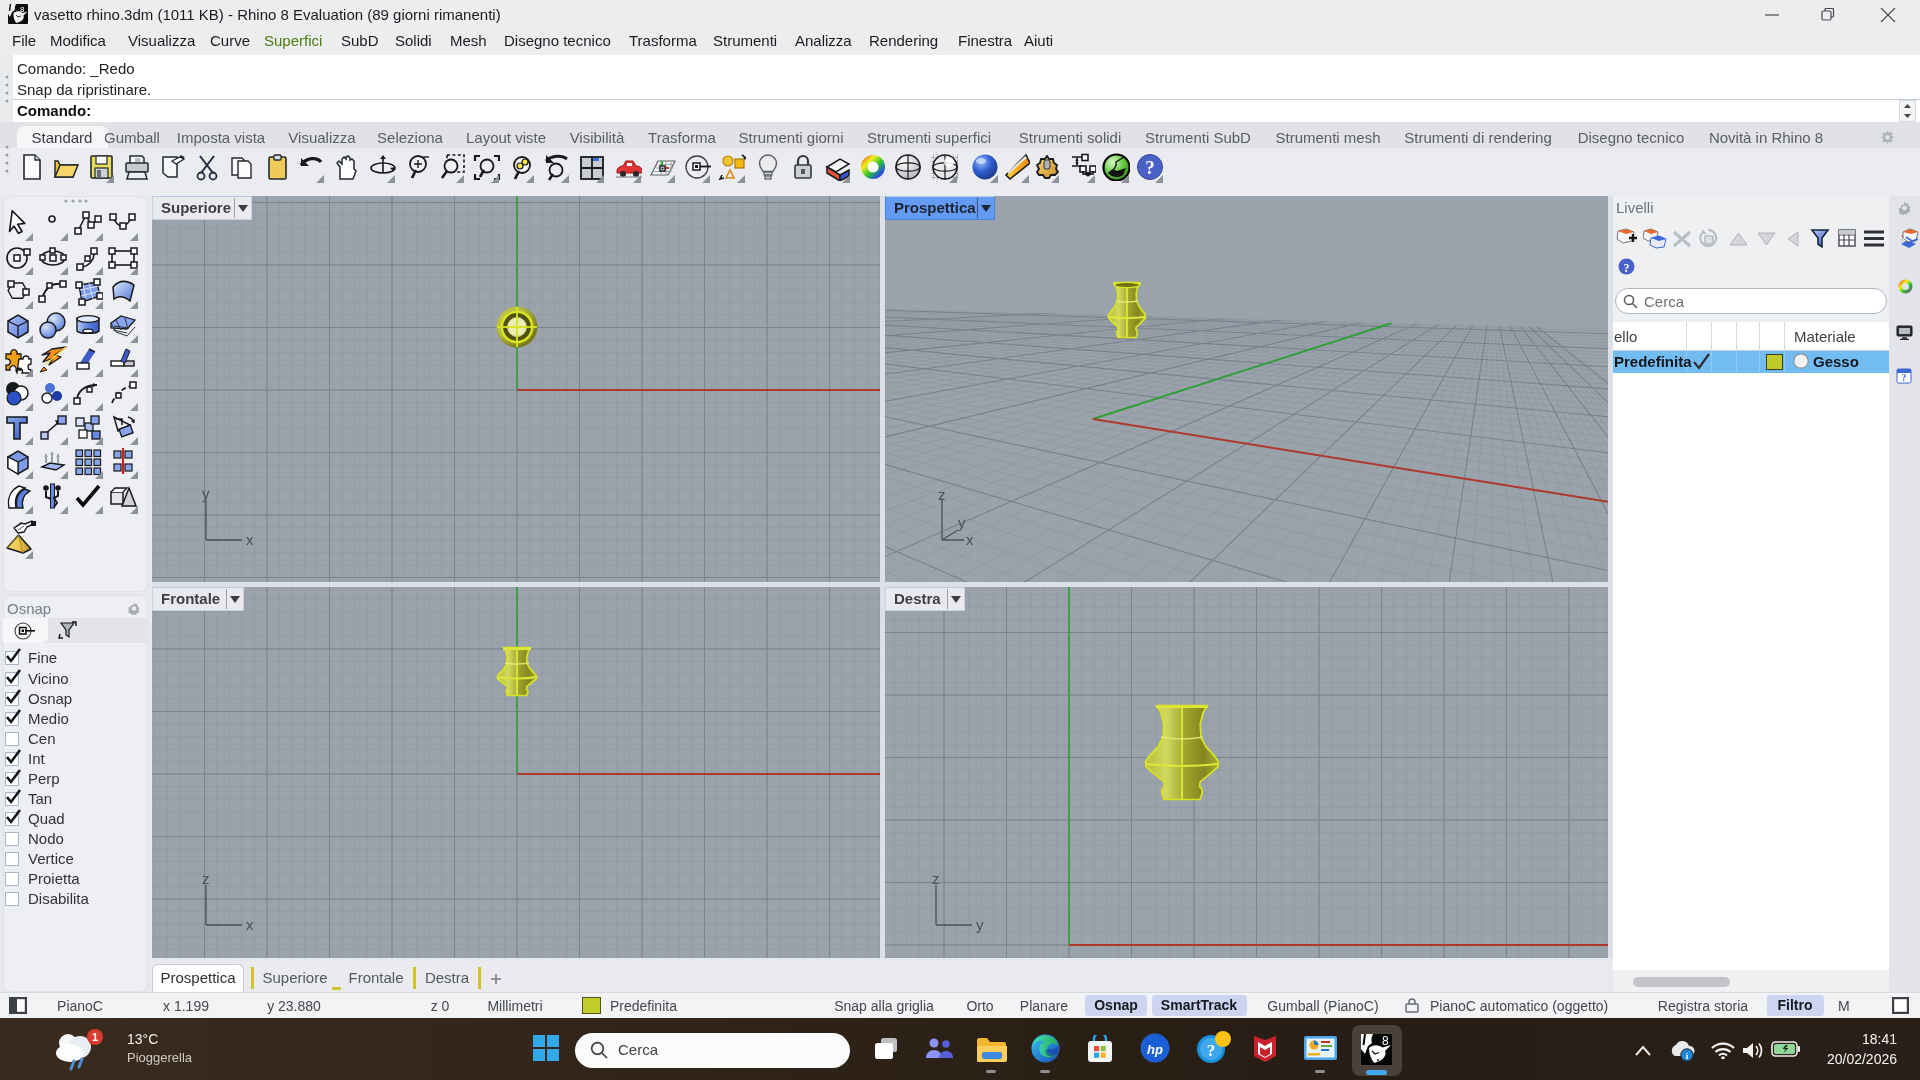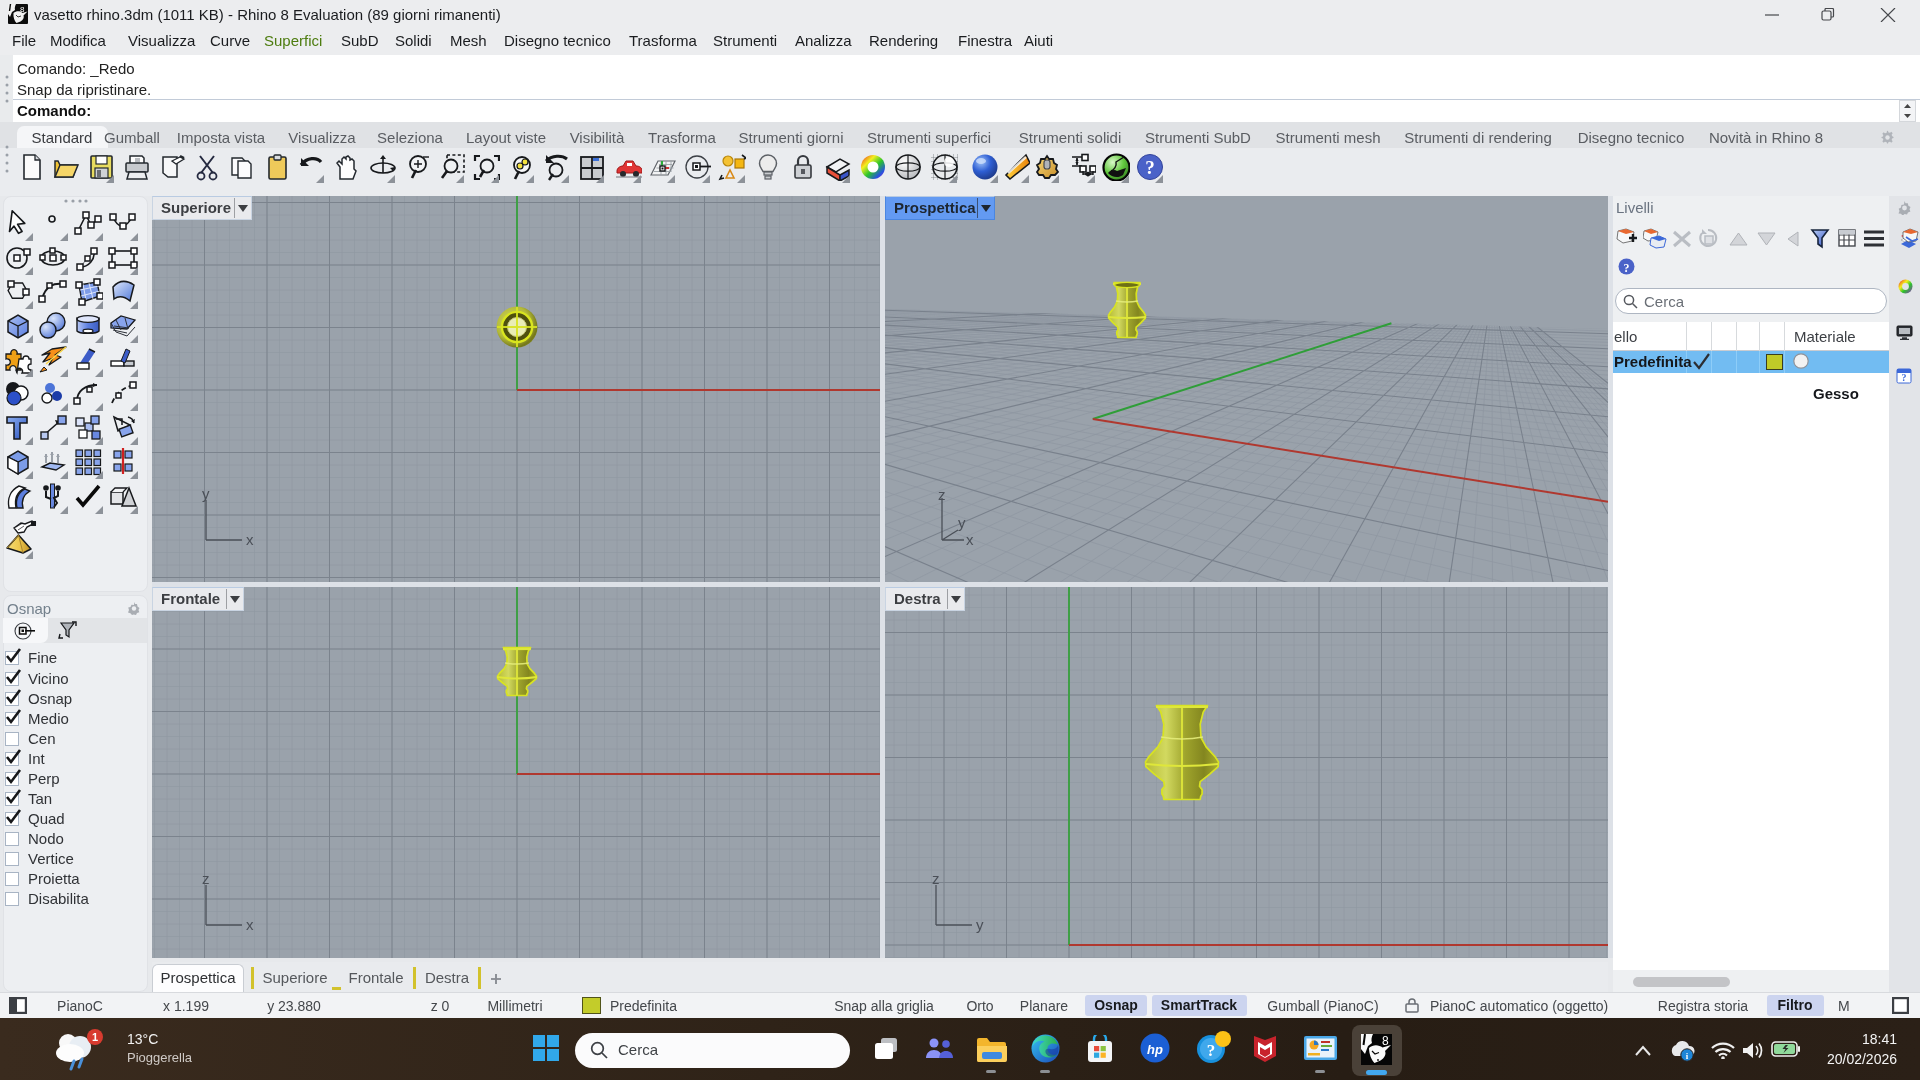--- a/index.html
+++ b/index.html
@@ -1084,21 +1084,21 @@
 <div style="position:absolute;left:1759px;top:351px;width:1px;height:22px;background:#8ecdf8"></div>
 <div style="position:absolute;left:1784px;top:351px;width:1px;height:22px;background:#8ecdf8"></div>
 <div style="position:absolute;left:1614px;top:353px;font-size:15px;color:#15171b;font-weight:bold;white-space:nowrap;">Predefinita</div>
 <svg style="position:absolute;left:1691px;top:352px" width="20" height="19" viewBox="0 0 20 19">
     <path d="M3 10l5 6L18 2" fill="none" stroke="#2c2e33" stroke-width="2.2"></path>
   </svg>
 <div style="position:absolute;left:1766px;top:354px;width:17px;height:16px;background:#c0ca28;border:1.5px solid #3a3d20"></div>
 <svg style="position:absolute;left:1793px;top:353px" width="17" height="17" viewBox="0 0 17 17">
     <circle cx="8" cy="8" r="7.2" fill="#f2f2f2" stroke="#909298" stroke-width="1.2"></circle>
   </svg>
-<div style="position:absolute;left:1813px;top:353px;font-size:15px;color:#15171b;font-weight:bold;white-space:nowrap;margin-top:32px;">Gesso</div>
+<div style="position:absolute;left:1813px;top:353px;font-size:15px;color:#15171b;font-weight:bold;white-space:nowrap;">Gesso</div>
 <div style="position:absolute;left:1633px;top:977px;width:97px;height:10px;background:#c3c4c7;border-radius:5px"></div>
 <svg style="position:absolute;left:9px;top:997px" width="18" height="17" viewBox="0 0 18 17">
     <rect x="1" y="1" width="16" height="15" fill="#fff" stroke="#3c3f44" stroke-width="2.4"></rect>
     <rect x="2" y="2" width="6" height="13" fill="#3c3f44"></rect>
   </svg>
 <div style="position:absolute;left:80px;top:998px;transform:translateX(-50%);font-size:14px;color:#44474b;font-weight:normal;white-space:nowrap;">PianoC</div>
 <div style="position:absolute;left:186px;top:998px;transform:translateX(-50%);font-size:14px;color:#44474b;font-weight:normal;white-space:nowrap;">x 1.199</div>
 <div style="position:absolute;left:294px;top:998px;transform:translateX(-50%);font-size:14px;color:#44474b;font-weight:normal;white-space:nowrap;">y 23.880</div>
 <div style="position:absolute;left:400px;top:998px;transform:translateX(-50%);font-size:14px;color:#44474b;font-weight:normal;white-space:nowrap;margin-left:40px;">z 0</div>
 <div style="position:absolute;left:515px;top:998px;transform:translateX(-50%);font-size:14px;color:#44474b;font-weight:normal;white-space:nowrap;">Millimetri</div>

